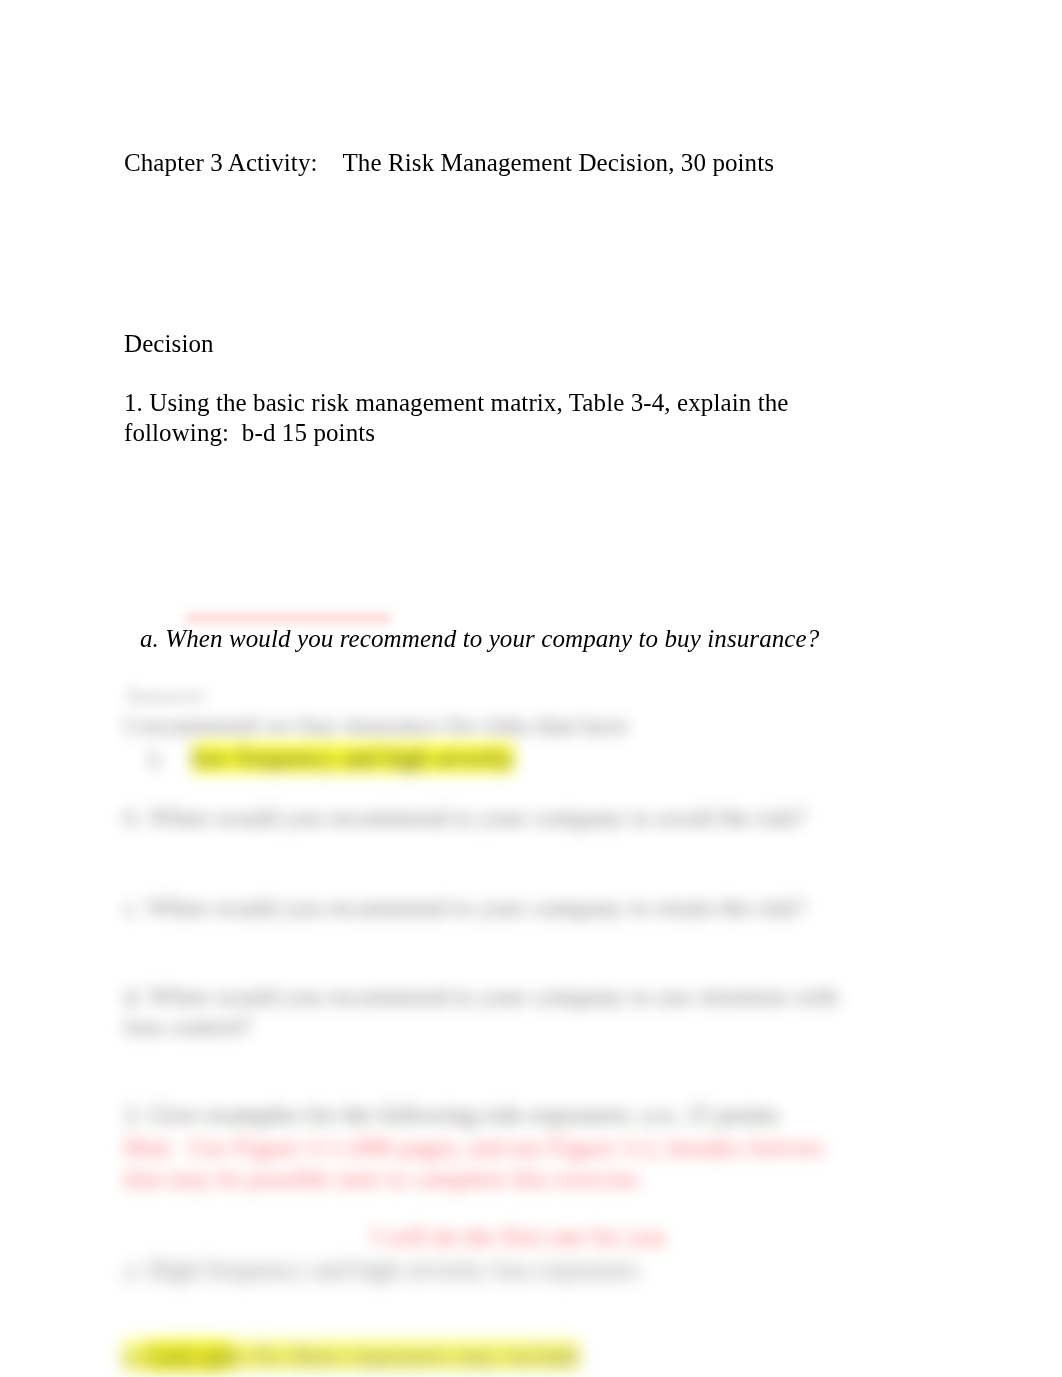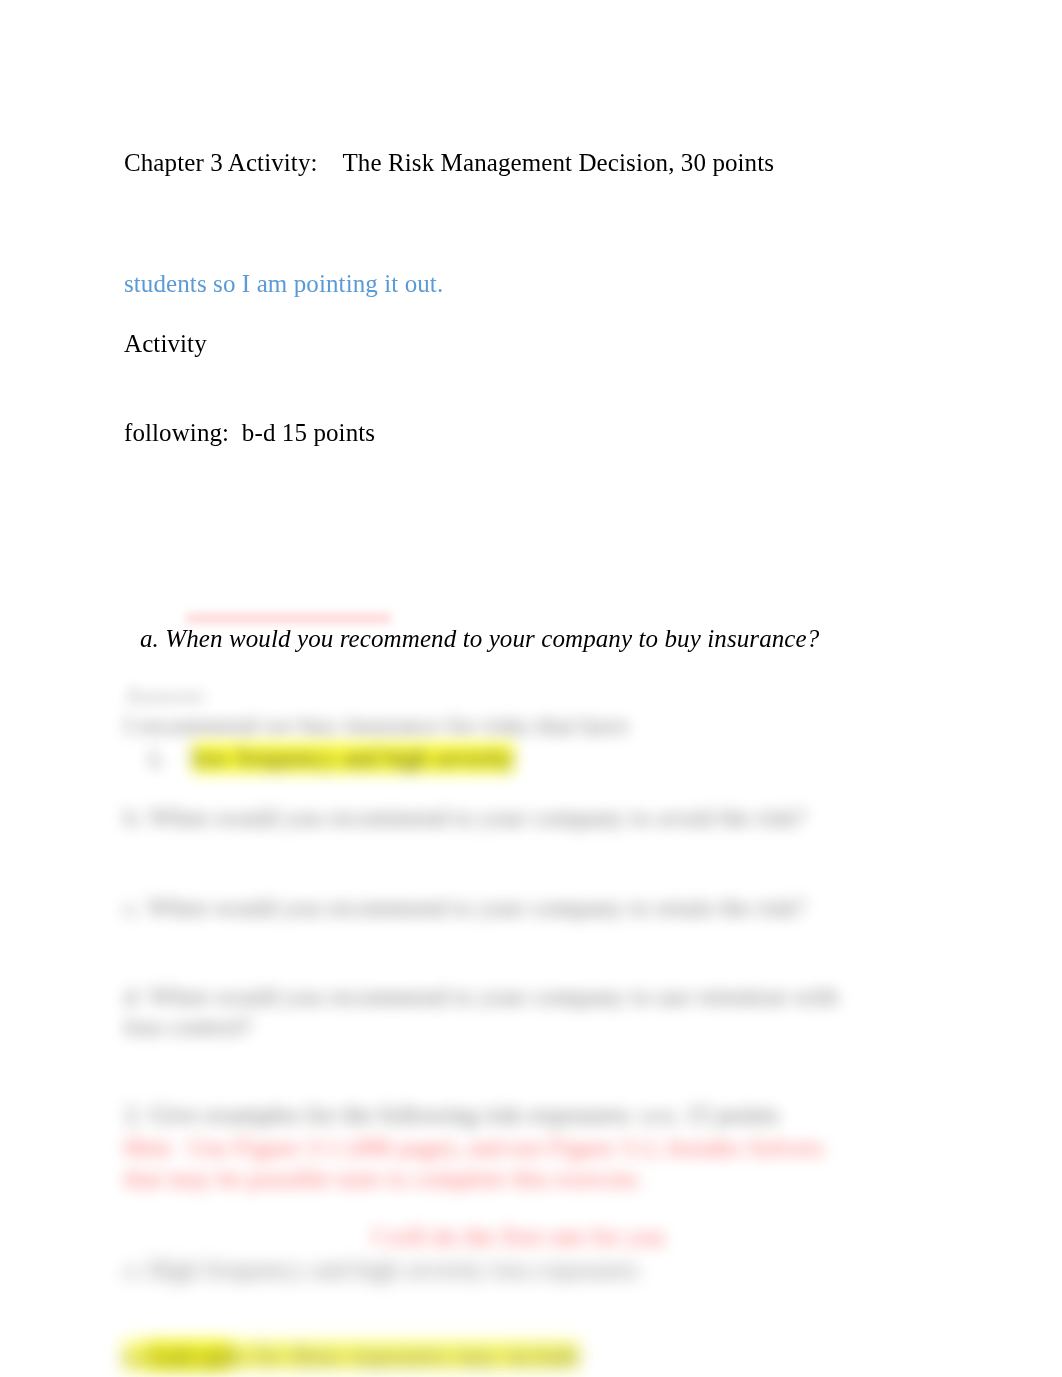--- a/index.html
+++ b/index.html
@@ -87,24 +87,24 @@
     pointer-events: none;
   }
 </style>
 </head>
 <body>
 
 <div class="page">
 
   <div class="tline black b0" style="left:124px; top:125px;">Chapter 3 Activity:    The Risk Management Decision, 30 points</div>
 
-  <div class="tline blue b0" style="left:124px; top:246px;">students so I am pointing it out.</div>
 
-  <div class="tline black b0" style="left:124px; top:306px;">Activity</div>
+  <div class="tline black b0" style="left:124px; top:306px;">Decision</div>
 
+  <div class="tline black b0" style="left:124px; top:365px;">1. Using the basic risk management matrix, Table 3-4, explain the</div>
   <div class="tline black b0" style="left:124px; top:395px;">following:  b-d 15 points</div>
 
   <div class="redstrip" style="left:186px; top:588px; width:205px; height:14px;"></div>
 
   <div class="tline black halfsharp" style="left:140px; top:601px;font-style:italic;">a. When would you recommend to your company to buy insurance?</div>
 
   <div class="tline black b3" style="left:124px; top:658px; opacity:0.30;">Answer:</div>
 
   <div class="tline black b4" style="left:124px; top:688px; opacity:0.55;">I recommend we buy insurance for risks that have</div>
 

